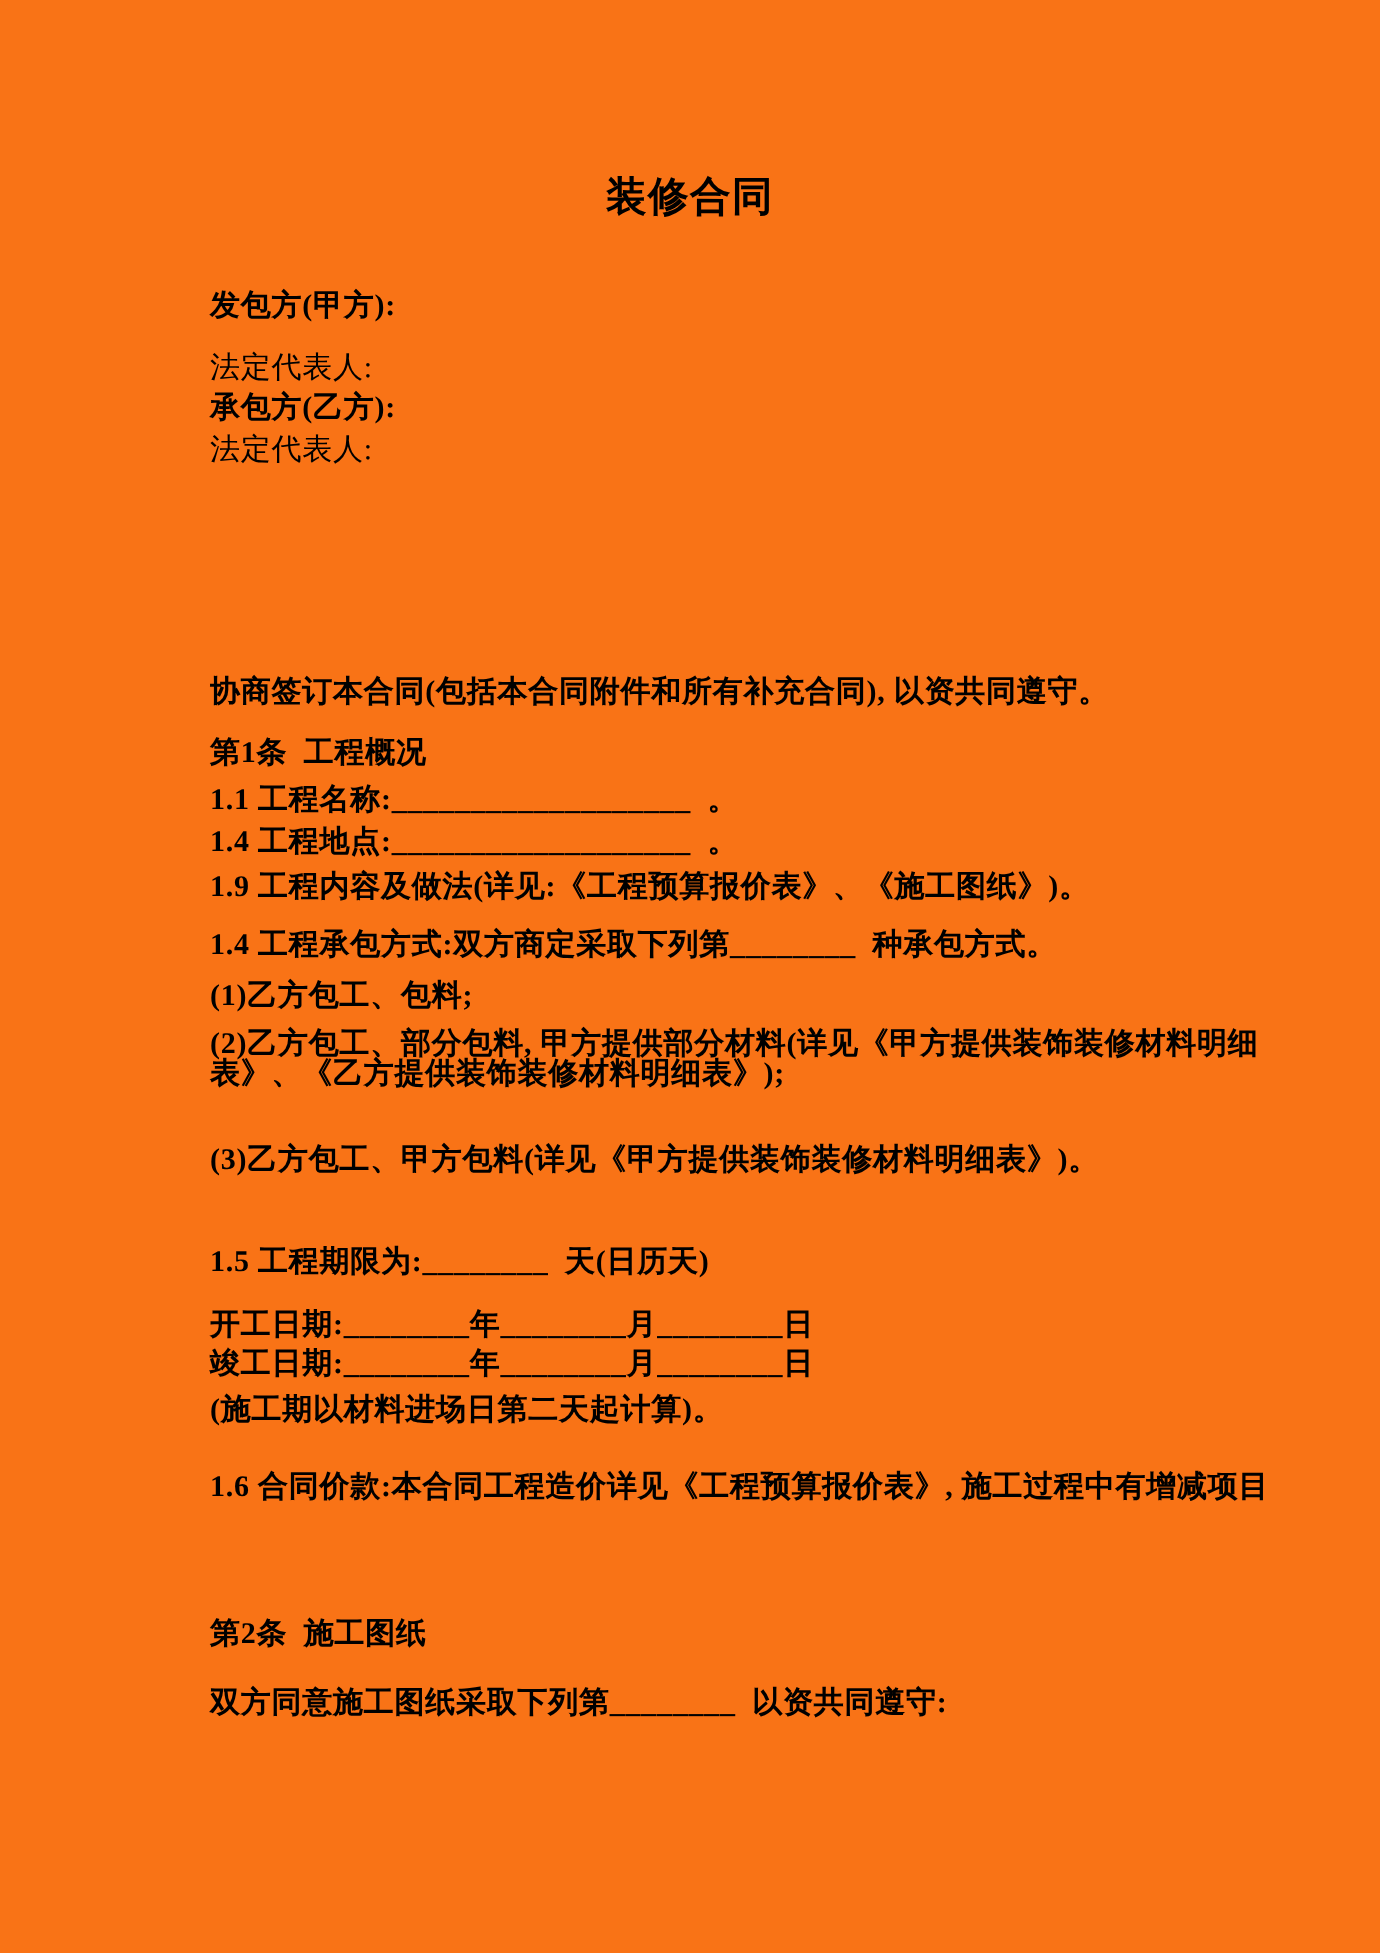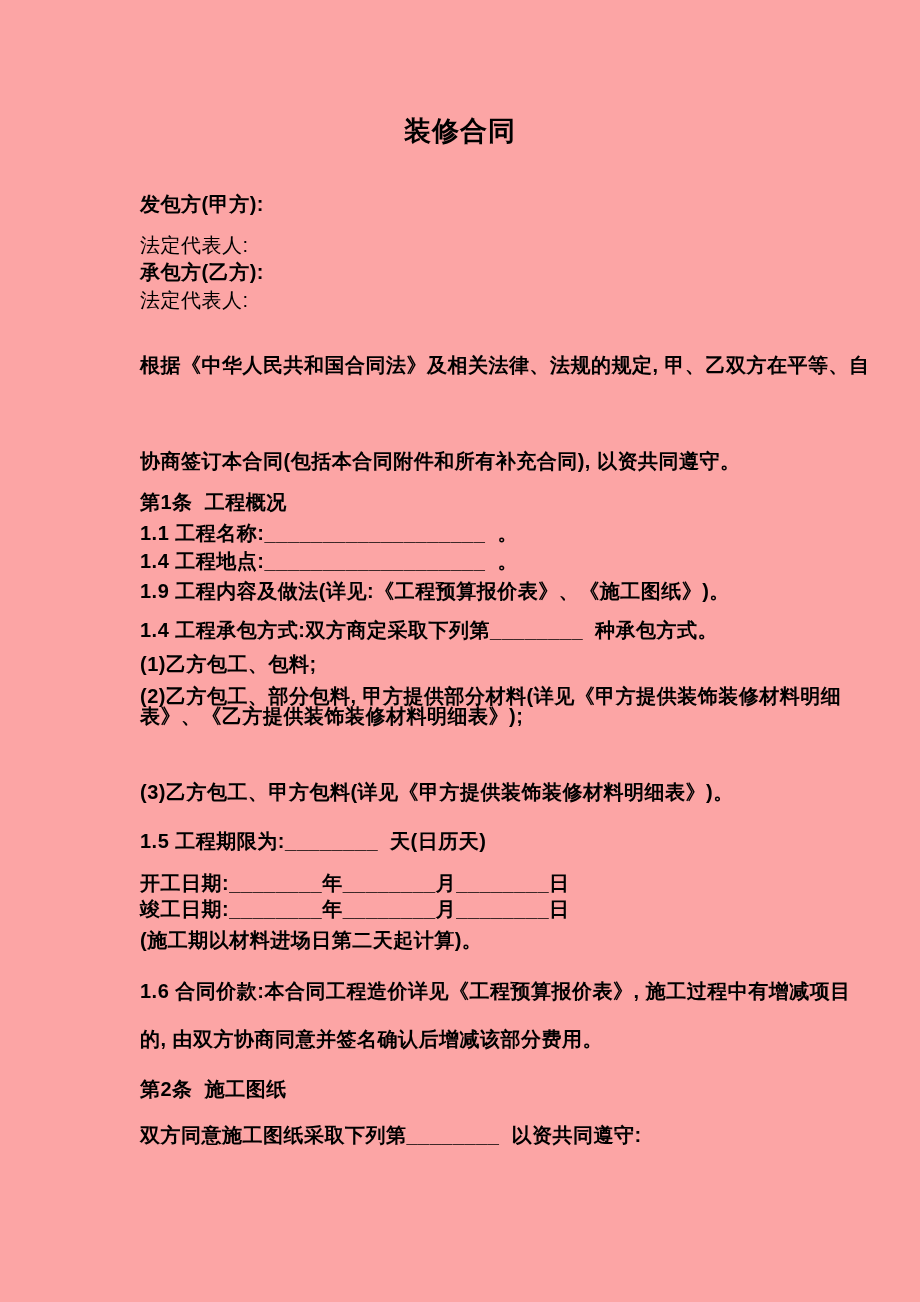--- a/index.html
+++ b/index.html
@@ -29,48 +29,46 @@
     text-align:center;
     font-size:27px;
     line-height:34px;
     letter-spacing:1px;
     font-weight:700;
   }
 </style>
 </head>
 <body>
 
-<div class="page" style="background: #fca5a5; color: rgb(0, 0, 0);">
+<div class="page" style="background: #f97316; color: rgb(0, 0, 0); font-family: Liberation Serif, serif;">
 
   <div class="line title" style="top:114px">装修合同</div>
 
   <div class="line" style="top:192px">发包方(甲方):</div>
   <div class="line normal" style="top:233px">法定代表人:</div>
   <div class="line" style="top:260px">承包方(乙方):</div>
   <div class="line normal" style="top:288px">法定代表人:</div>
 
-  <div class="line" style="top:353px">根据《中华人民共和国合同法》及相关法律、法规的规定, 甲、乙双方在平等、自</div>
   <div class="line" style="top:449px">协商签订本合同(包括本合同附件和所有补充合同), 以资共同遵守。</div>
 
   <div class="line" style="top:490px">第1条  工程概况</div>
 
   <div class="line" style="top:521px">1.1 工程名称:___________________  。</div>
   <div class="line" style="top:549px">1.4 工程地点:___________________  。</div>
   <div class="line" style="top:579px">1.9 工程内容及做法(详见:《工程预算报价表》、《施工图纸》)。</div>
   <div class="line" style="top:618px">1.4 工程承包方式:双方商定采取下列第________  种承包方式。</div>
 
   <div class="line" style="top:652px">(1)乙方包工、包料;</div>
   <div class="line" style="top:684px">(2)乙方包工、部分包料, 甲方提供部分材料(详见《甲方提供装饰装修材料明细</div>
   <div class="line" style="top:704px">表》、《乙方提供装饰装修材料明细表》);</div>
-  <div class="line" style="top:780px">(3)乙方包工、甲方包料(详见《甲方提供装饰装修材料明细表》)。</div>
+  <div class="line" style="top:761px">(3)乙方包工、甲方包料(详见《甲方提供装饰装修材料明细表》)。</div>
 
   <div class="line" style="top:829px">1.5 工程期限为:________  天(日历天)</div>
   <div class="line" style="top:871px">开工日期:________年________月________日</div>
   <div class="line" style="top:897px">竣工日期:________年________月________日</div>
   <div class="line" style="top:928px">(施工期以材料进场日第二天起计算)。</div>
 
   <div class="line" style="top:979px">1.6 合同价款:本合同工程造价详见《工程预算报价表》, 施工过程中有增减项目</div>
-  <div class="line" style="top:1027px">的, 由双方协商同意并签名确认后增减该部分费用。</div>
 
   <div class="line" style="top:1077px">第2条  施工图纸</div>
   <div class="line" style="top:1123px">双方同意施工图纸采取下列第________  以资共同遵守:</div>
 
 </div>
 
 </body></html>

